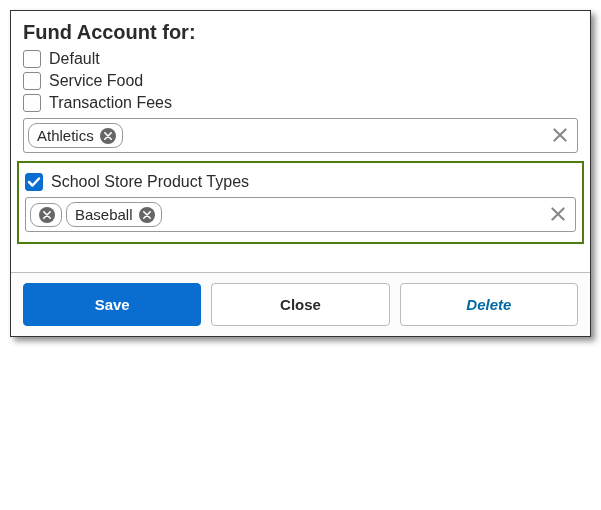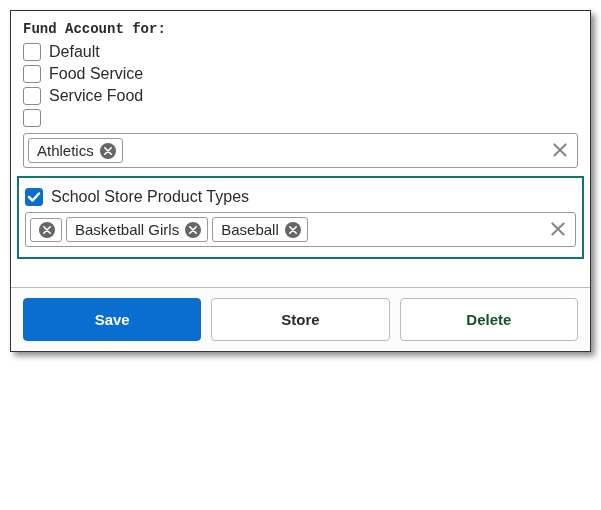--- a/index.html
+++ b/index.html
@@ -13,23 +13,22 @@
   .window {
     width: 581px;
     border: 1px solid #333;
     box-shadow: 4px 4px 6px rgba(0,0,0,0.45);
     background: #fff;
     padding: 10px 12px 0 12px;
     position: relative;
   }
   .section-title {
     font-weight: bold;
-    font-size: 14px;
+    font-size: 20px;
     margin-bottom: 6px;
-    font-family: Liberation Mono, monospace;
   }
   .check-row {
     display: flex;
     align-items: center;
     gap: 8px;
     margin: 4px 0;
     font-size: 16px;
     text-align: center;
   }
   .cb {
@@ -56,21 +55,21 @@
     padding: 4px 30px 4px 4px;
     display: flex;
     flex-wrap: wrap;
     gap: 4px;
     align-items: center;
     position: relative;
     min-height: 34px;
   }
   .tag {
     border: 1px solid #999;
-    border-radius: 3px;
+    border-radius: 9px;
     padding: 3px 6px 3px 8px;
     display: inline-flex;
     align-items: center;
     gap: 6px;
     font-size: 15px;
     background: #fff;
   }
   .tag-remove {
     width: 16px;
     height: 16px;
@@ -87,21 +86,21 @@
     right: 6px;
     top: 50%;
     transform: translateY(-50%);
     cursor: pointer;
     color: #777;
     font-size: 18px;
     line-height: 1;
     padding: 4px;
   }
   .highlight-box {
-    border: 2px solid #0f766e;
+    border: 2px solid #4d7c0f;
     padding: 6px 6px 2px 6px;
     margin: 4px -6px 16px -6px;
   }
   .button-bar {
     border-top: 1px solid #bbb;
     margin: 28px -12px 0 -12px;
     padding: 10px 12px;
     display: flex;
     gap: 10px;
     background: #fcfcfc;
@@ -116,55 +115,51 @@
     cursor: pointer;
     border: 1px solid #bbb;
     background: #fff;
   }
   .btn-primary {
     background: #0a6ed1;
     border-color: #0a6ed1;
     color: #fff;
   }
   .btn-danger {
-    color: #14532d;
+    color: #0369a1;
+    font-style: italic;
   }
 </style>
 </head>
 <body>
 
 <div class="window">
 
   <div class="section-title">Fund Account for:</div>
 
   <div class="check-row">
     <span class="cb">
       
     </span>
     <span>Default</span>
   </div>
 
+
   <div class="check-row">
     <span class="cb">
       
     </span>
-    <span>Food Service</span>
+    <span>Service Food</span>
   </div>
 
   <div class="check-row">
     <span class="cb">
       
     </span>
-    <span>Service Food</span>
-  </div>
-
-  <div class="check-row">
-    <span class="cb">
-      
-    </span>
+    <span>Transaction Fees</span>
   </div>
 
 
   <div class="tag-container">
     <span class="tag">
       <span>Athletics</span>
       <span class="tag-remove">
         <svg viewBox="0 0 10 10">
             <path d="M1 1 L9 9 M9 1 L1 9" stroke="#fff" stroke-width="2" stroke-linecap="round"></path>
           </svg>
@@ -189,42 +184,34 @@
 
     <div class="tag-container">
       <span class="tag">
         <span class="tag-remove">
             <svg viewBox="0 0 10 10">
               <path d="M1 1 L9 9 M9 1 L1 9" stroke="#fff" stroke-width="2" stroke-linecap="round"></path>
             </svg>
           </span>
       </span>
       <span class="tag">
-        <span>Basketball Girls</span>
-        <span class="tag-remove">
-            <svg viewBox="0 0 10 10">
-              <path d="M1 1 L9 9 M9 1 L1 9" stroke="#fff" stroke-width="2" stroke-linecap="round"></path>
-            </svg>
-          </span>
-      </span>
-      <span class="tag">
         <span>Baseball</span>
         <span class="tag-remove">
             <svg viewBox="0 0 10 10">
               <path d="M1 1 L9 9 M9 1 L1 9" stroke="#fff" stroke-width="2" stroke-linecap="round"></path>
             </svg>
           </span>
       </span>
       <span class="container-clear">
         <svg width="14" height="14" viewBox="0 0 10 10">
             <path d="M1 1 L9 9 M9 1 L1 9" stroke="#888" stroke-width="1.5" stroke-linecap="round"></path>
           </svg>
       </span>
     </div>
   </div>
 
   <div class="button-bar">
     <div class="btn btn-primary">Save</div>
-    <div class="btn">Store</div>
+    <div class="btn">Close</div>
     <div class="btn btn-danger">Delete</div>
   </div>
 
 </div>
 
 </body></html>

